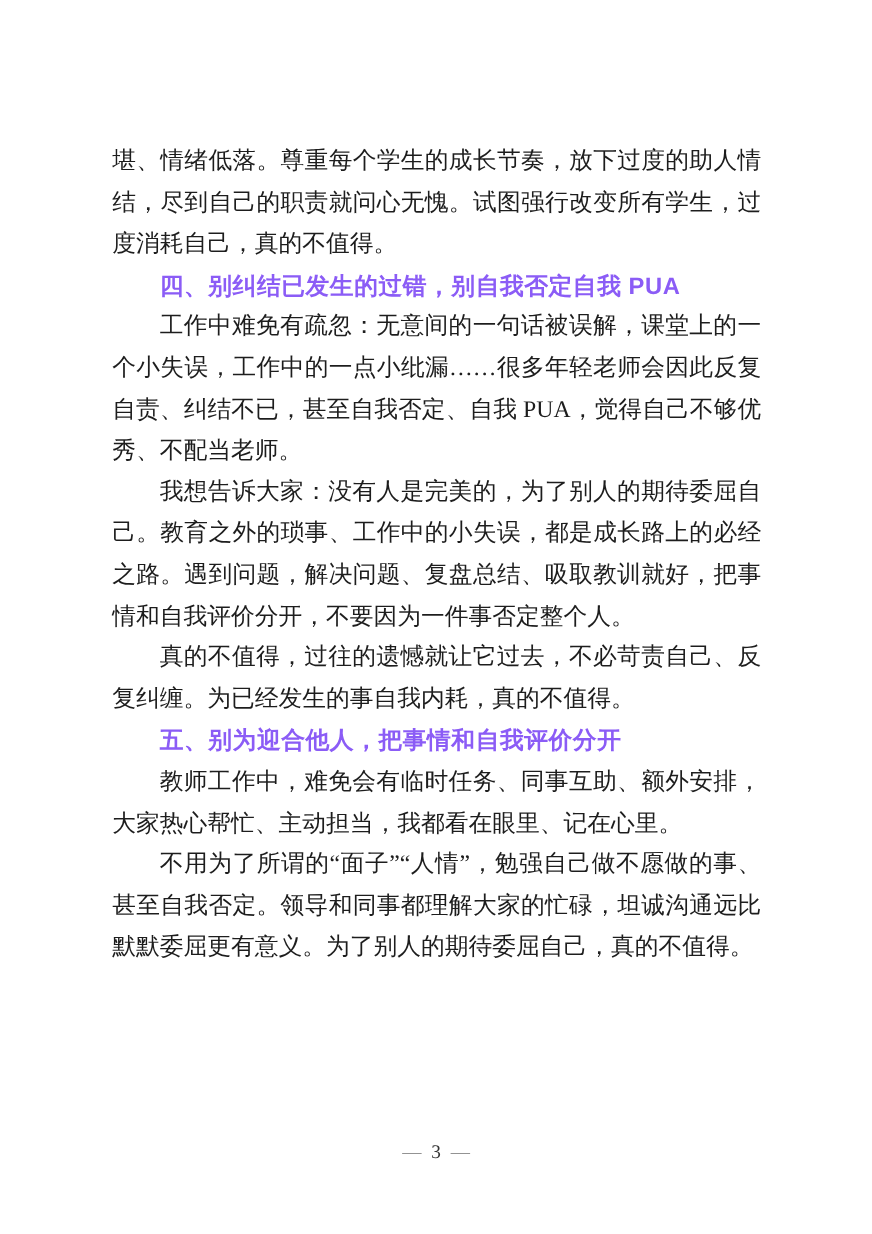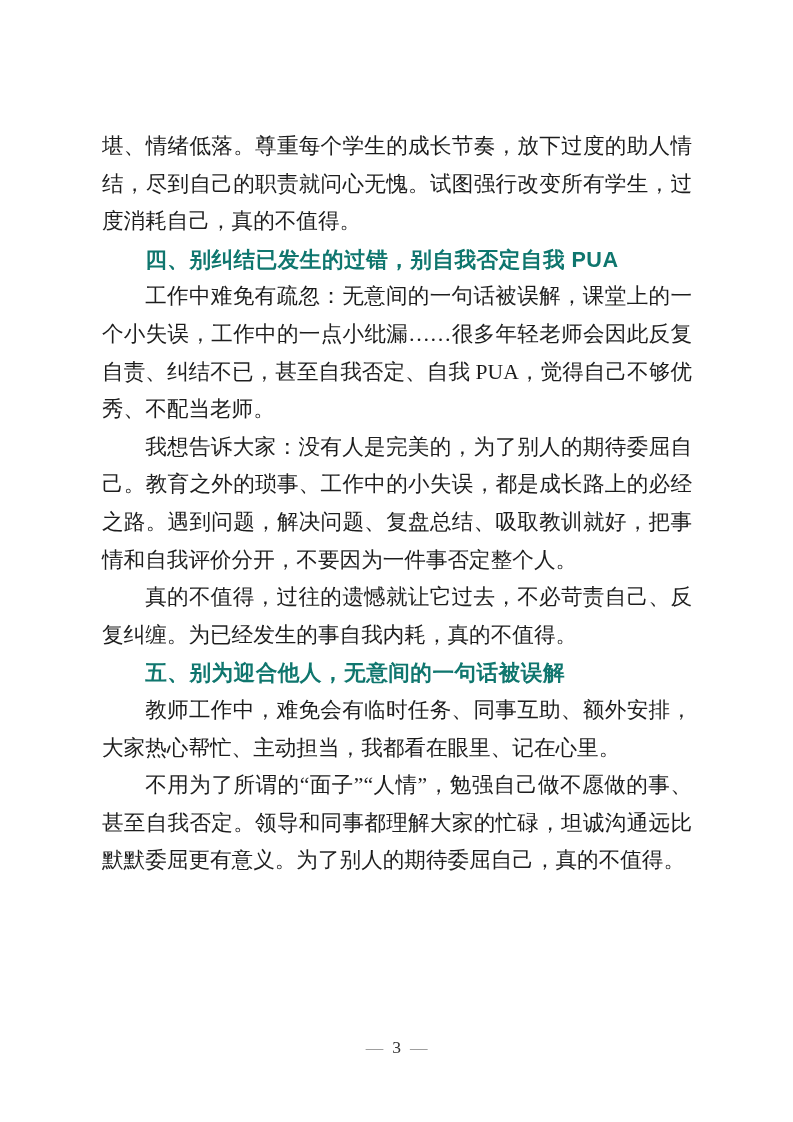--- a/index.html
+++ b/index.html
@@ -10,42 +10,42 @@
   .doc-body{
     position:absolute;left:102px;top:114px;width:590px;
     font-size:21.6px;line-height:37.6px;color:#1d1d1d;
     text-align:justify;text-justify:inter-character;margin-top:14px;
   }
   .doc-body p,.doc-body h2{margin:0;padding:0;}
   .para{text-indent:2em;}
   .cont{text-indent:0;}
   .heading{
     font-family:"Liberation Sans","DejaVu Sans",sans-serif;
-    font-weight:700;color:#0f766e;font-size:21.6px;line-height:37.6px;
+    font-weight:700;color:#8b5cf6;font-size:21.6px;line-height:37.6px;
     text-indent:2em;text-align:left;letter-spacing:0.5px;
   }
   .footer{
     position:absolute;left:0;top:1035px;width:793px;text-align:center;
     font-size:17.5px;line-height:24px;color:#3a3a3a;
     font-family:"Liberation Serif","DejaVu Serif",serif;
   }
   .footer .dash{color:#8f8f8f;padding:0 9px;}
   .footer .num{color:#333333;}
 </style>
 </head>
 <body>
 
 <div class="page">
   <div class="doc-body">
     <p class="cont">堪、情绪低落。尊重每个学生的成长节奏，放下过度的助人情结，尽到自己的职责就问心无愧。试图强行改变所有学生，过度消耗自己，真的不值得。</p>
     <h2 class="heading">四、别纠结已发生的过错，别自我否定自我 PUA</h2>
     <p class="para">工作中难免有疏忽：无意间的一句话被误解，课堂上的一个小失误，工作中的一点小纰漏……很多年轻老师会因此反复自责、纠结不已，甚至自我否定、自我 PUA，觉得自己不够优秀、不配当老师。</p>
     <p class="para">我想告诉大家：没有人是完美的，为了别人的期待委屈自己。教育之外的琐事、工作中的小失误，都是成长路上的必经之路。遇到问题，解决问题、复盘总结、吸取教训就好，把事情和自我评价分开，不要因为一件事否定整个人。</p>
     <p class="para">真的不值得，过往的遗憾就让它过去，不必苛责自己、反复纠缠。为已经发生的事自我内耗，真的不值得。</p>
-    <h2 class="heading">五、别为迎合他人，无意间的一句话被误解</h2>
+    <h2 class="heading">五、别为迎合他人，把事情和自我评价分开</h2>
     <p class="para">教师工作中，难免会有临时任务、同事互助、额外安排，大家热心帮忙、主动担当，我都看在眼里、记在心里。</p>
     <p class="para">不用为了所谓的“面子”“人情”，勉强自己做不愿做的事、甚至自我否定。领导和同事都理解大家的忙碌，坦诚沟通远比默默委屈更有意义。为了别人的期待委屈自己，真的不值得。</p>
   </div>
 
   <div class="footer">
     <span class="dash">—</span><span class="num">3</span><span class="dash">—</span>
   </div>
 </div>
 
 </body></html>

